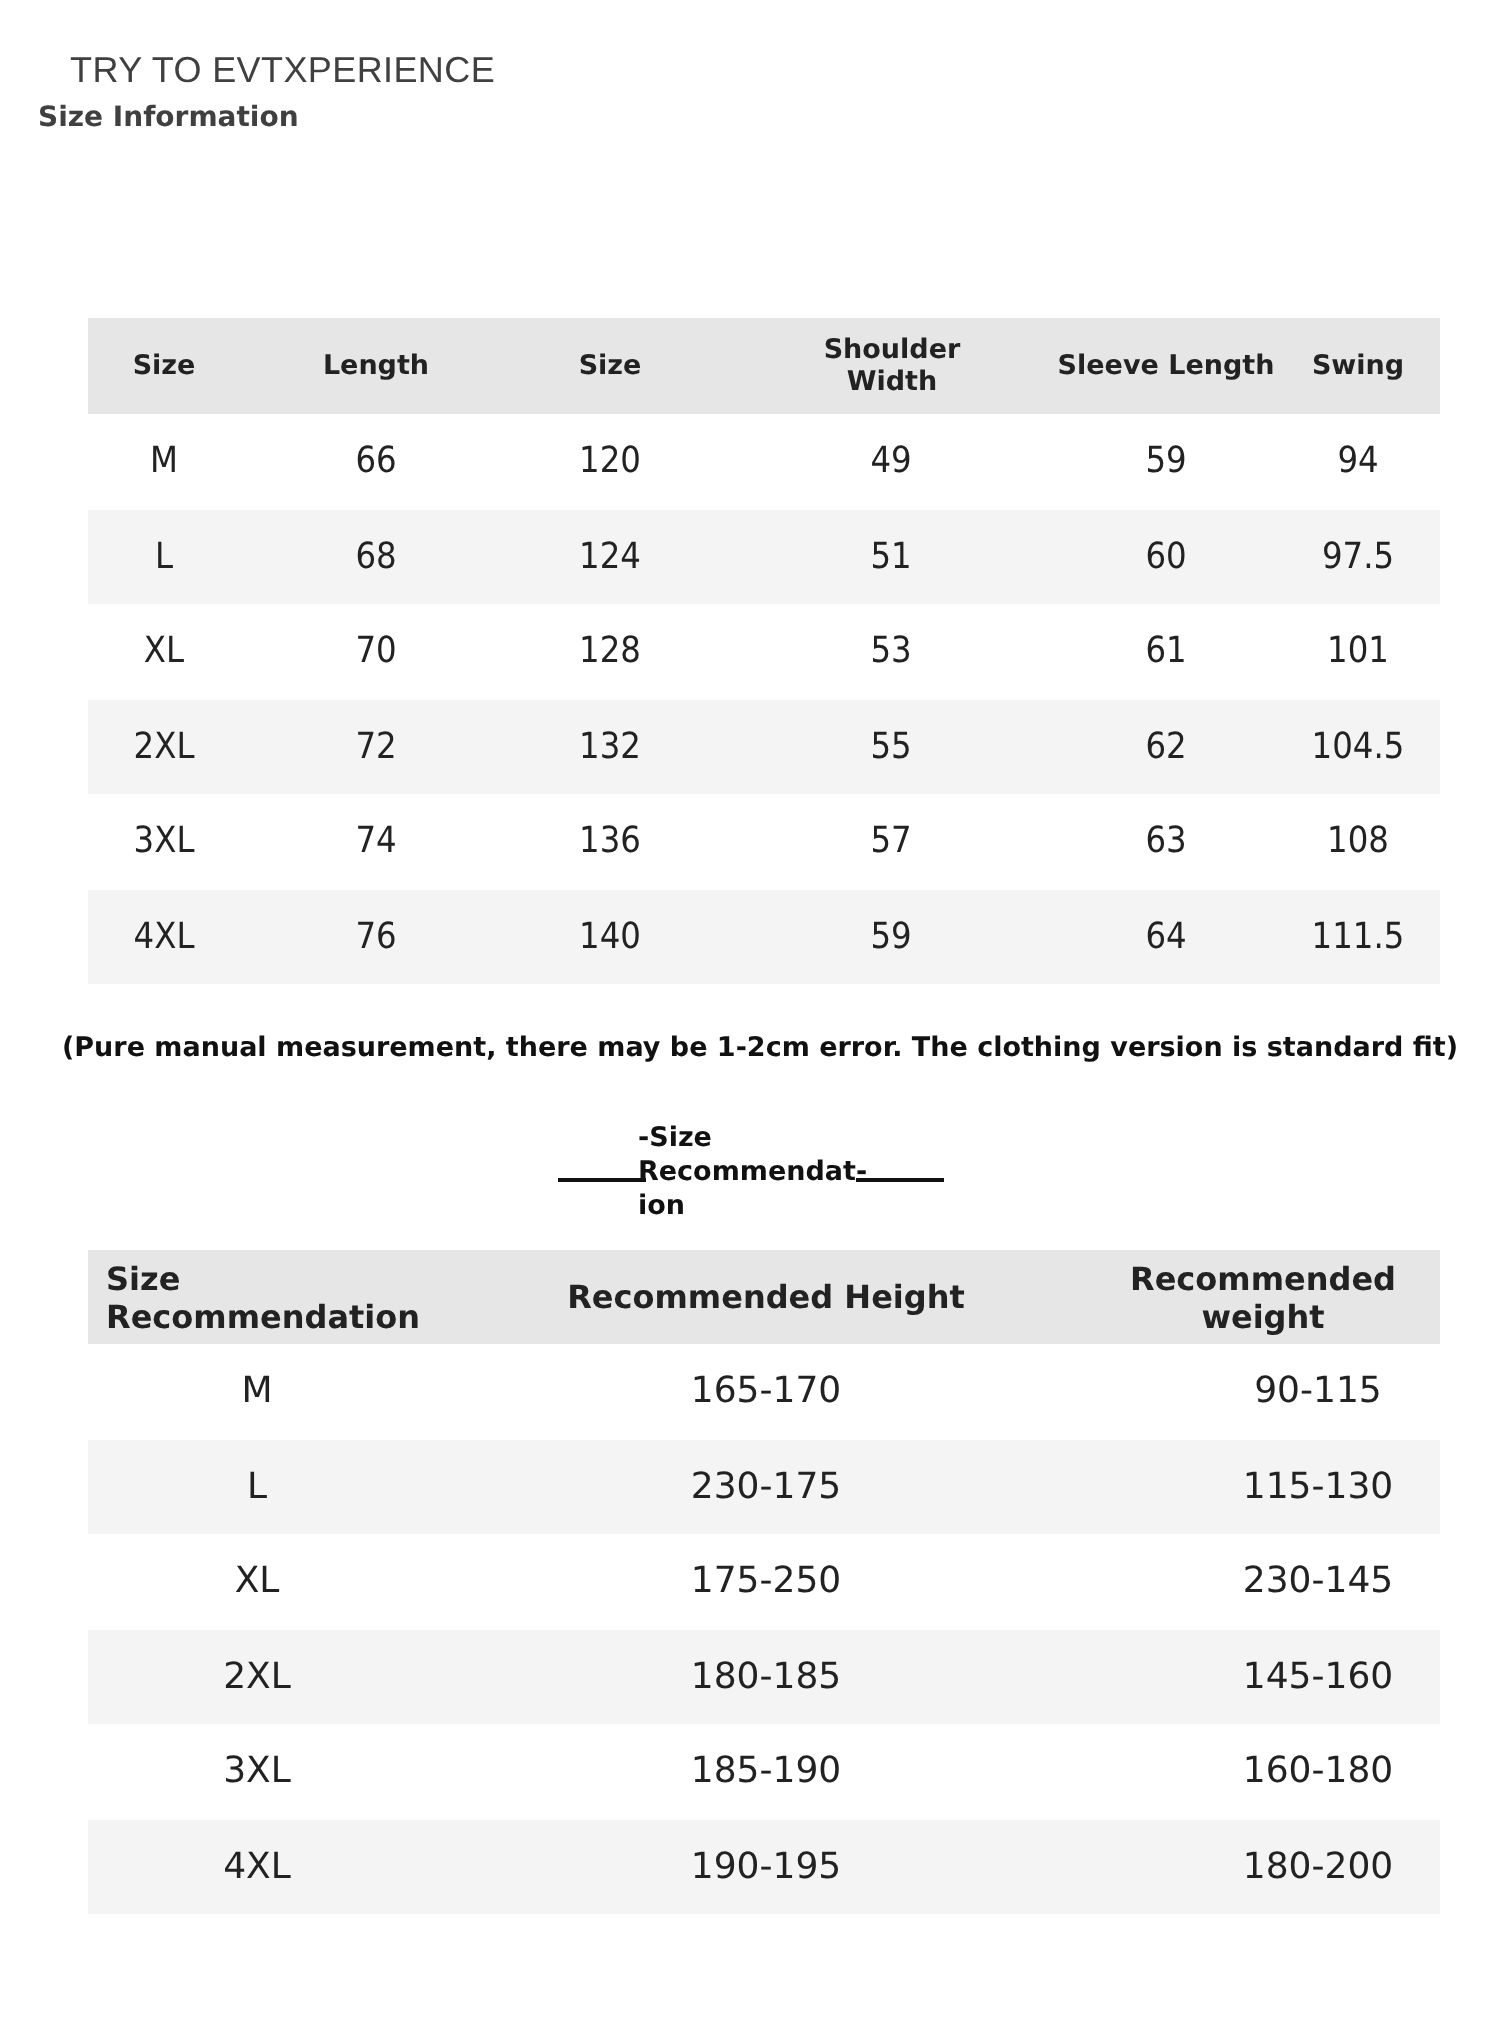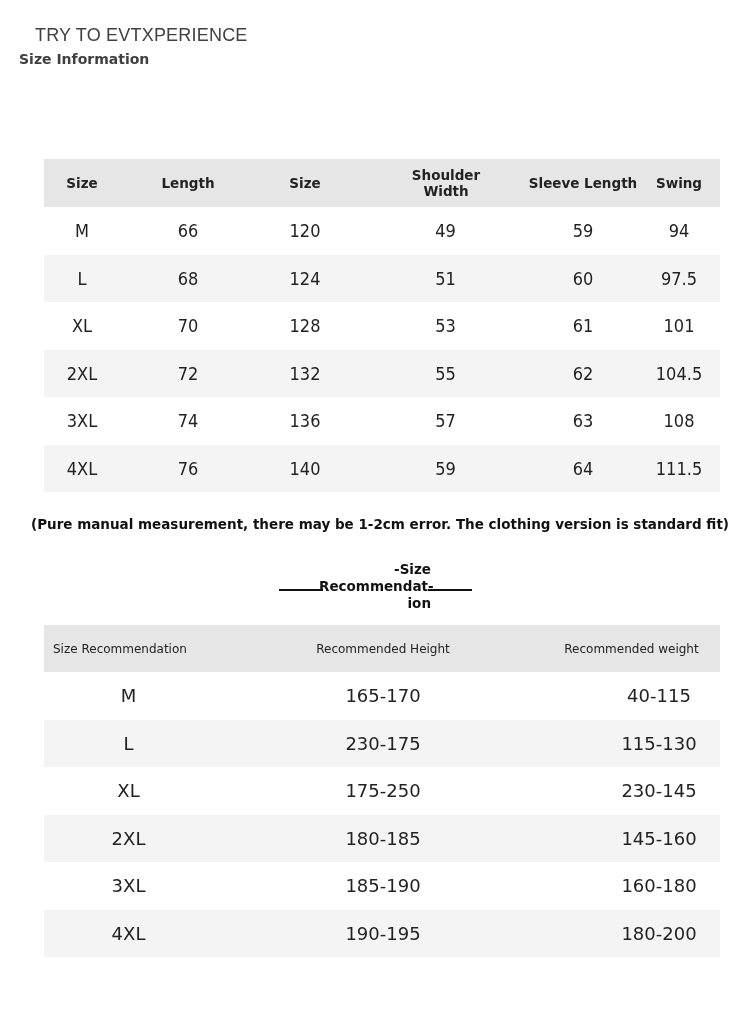--- a/index.html
+++ b/index.html
@@ -12,24 +12,24 @@
     .t1 thead tr { height: 48px; background: #e6e6e6; }
     .t1 th { font-size: 13.5px; font-weight: bold; color: #222; line-height: 16px; }
     .t1 tbody tr { height: 47.5px; }
     .t1 td { font-size: 18px; color: #222; font-family: "DejaVu Sans", sans-serif; transform: scaleX(0.9); }
     tbody tr.alt { background: #f4f4f4; }
     .note { position: absolute; left: 0; width: 760px; top: 516px; text-align: center; font-family: "DejaVu Sans", sans-serif; font-weight: bold; font-size: 13.5px; color: #111; }
     .rec-heading { position: absolute; left: 279px; width: 193px; top: 561px; height: 52px; }
     .rec-heading .line { position: absolute; top: 28px; height: 2px; background: #111; }
     .rec-heading .line.l { left: 0; width: 44px; }
     .rec-heading .line.r { right: 0; width: 44px; }
-    .rec-heading .txt { position: absolute; left: 40px; width: 112px; top: 0; text-align: right; font-family: "DejaVu Sans", sans-serif; font-weight: bold; font-size: 13.5px; line-height: 17px; color: #111; }
+    .rec-heading .txt { position: absolute; left: 40px; width: 112px; top: 0; text-align: left; font-family: "DejaVu Sans", sans-serif; font-weight: bold; font-size: 13.5px; line-height: 17px; color: #111; }
     .t2 { top: 625px; }
     .t2 thead tr { height: 47px; background: #e6e6e6; }
-    .t2 th { font-size: 12px; font-weight: normal; color: #222; }
+    .t2 th { font-size: 16px; font-weight: bold; color: #222; }
     .t2 th.c0 { text-align: left; padding-left: 9px; width: 160px; }
     .t2 th.c1 { width: 340px; text-align: center; }
     .t2 th.c2 { text-align: center; padding-right: 10px; }
     .t2 tbody tr { height: 47.5px; }
     .t2 td { font-size: 18px; color: #222; }
     .t2 td.c0 { width: 160px; text-align: center; }
     .t2 td.c2 { padding-left: 45px; }
   </style>
 </head>
 <body>
@@ -113,21 +113,21 @@
     <tr>
       <th class="c0">Size Recommendation</th>
       <th class="c1">Recommended Height</th>
       <th class="c2">Recommended weight</th>
     </tr>
   </thead>
   <tbody id="rec-body">
       <tr>
         <td class="c0">M</td>
         <td class="c1">165-170</td>
-        <td class="c2">40-115</td>
+        <td class="c2">90-115</td>
       </tr>
       <tr class="alt">
         <td class="c0">L</td>
         <td class="c1">230-175</td>
         <td class="c2">115-130</td>
       </tr>
       <tr>
         <td class="c0">XL</td>
         <td class="c1">175-250</td>
         <td class="c2">230-145</td>

